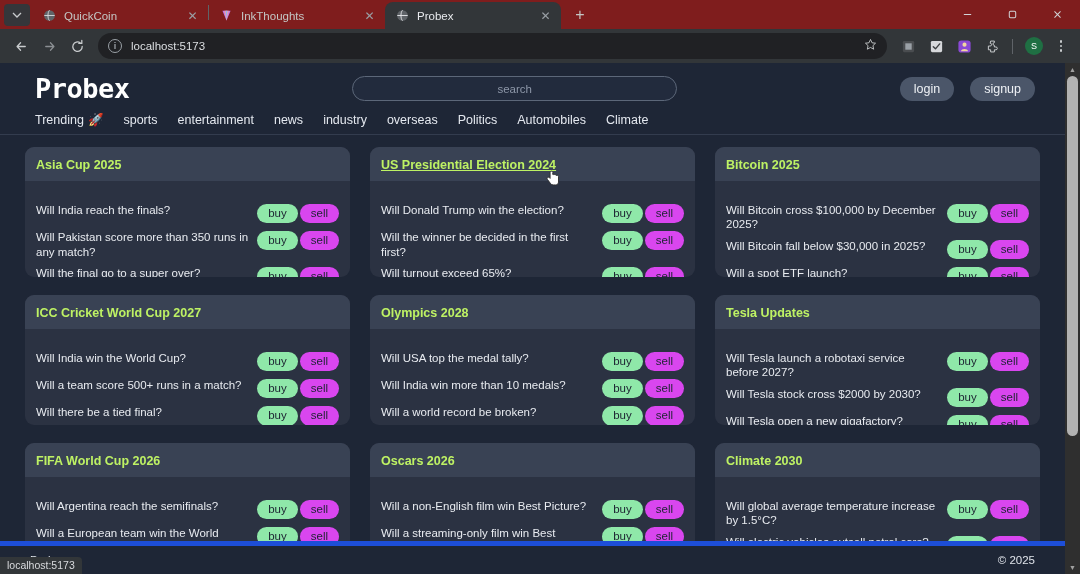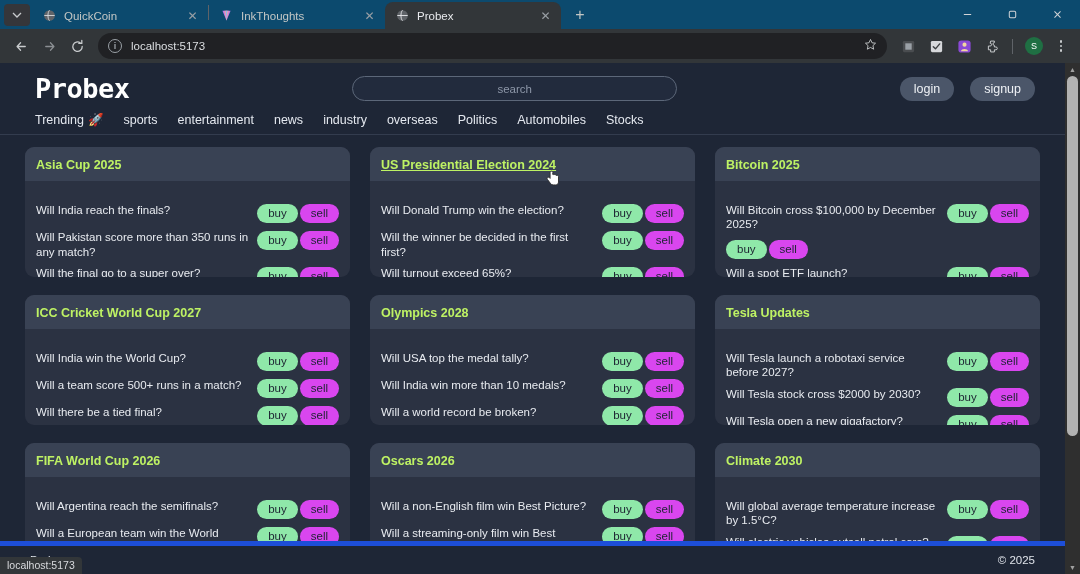--- a/index.html
+++ b/index.html
@@ -7,21 +7,21 @@
     width: 1080px; height: 574px;
     overflow: hidden;
     font-family: "Liberation Sans", sans-serif;
     background: #202124;
   }
 
   
   .browser { width: 1080px; height: 574px; position: relative; display: flex; flex-direction: column; }
 
   .tabstrip {
-    height: 29px; background: #0c4a6e; display: flex; align-items: flex-end;
+    height: 29px; background: #7f1d1d; display: flex; align-items: flex-end;
     padding-left: 2px; position: relative; flex: none;
   }
   .tab-list-btn {
     width: 26px; height: 22px; margin: 0 2px 3px 2px; border-radius: 4px;
     background: #35363a; display: flex; align-items: center; justify-content: center;
     color: #c8cacd; font-size: 9px;
   }
   .tab {
     height: 27px; width: 176px; display: flex; align-items: center;
     padding: 0 8px 0 10px; border-radius: 8px 8px 0 0; position: relative;
@@ -309,21 +309,21 @@
           <span>Trending</span>
           <span>🚀</span>
         </span>
         <span class="nav-item">sports</span>
         <span class="nav-item">entertainment</span>
         <span class="nav-item">news</span>
         <span class="nav-item">industry</span>
         <span class="nav-item">overseas</span>
         <span class="nav-item">Politics</span>
         <span class="nav-item">Automobiles</span>
-        <span class="nav-item">Stocks</span>
+        <span class="nav-item">Climate</span>
       </div>
 
       <div class="content">
         <div class="grid" id="card-grid">
             <div class="card">
               <div class="card-header"><span class="card-title">Asia Cup 2025</span></div>
               <div class="card-body">
                 <div class="qrow">
                   <div class="qtext">Will India reach the finals?</div>
                   <div class="qbtns">
@@ -377,20 +377,21 @@
               <div class="card-header"><span class="card-title">Bitcoin 2025</span></div>
               <div class="card-body">
                 <div class="qrow">
                   <div class="qtext">Will Bitcoin cross $100,000 by December 2025?</div>
                   <div class="qbtns">
                     <button class="pill buy">buy</button>
                     <button class="pill sell">sell</button>
                   </div>
                 </div>
                 <div class="qrow">
+                  <div class="qtext">Will Bitcoin fall below $30,000 in 2025?</div>
                   <div class="qbtns">
                     <button class="pill buy">buy</button>
                     <button class="pill sell">sell</button>
                   </div>
                 </div>
                 <div class="qrow">
                   <div class="qtext">Will a spot ETF launch?</div>
                   <div class="qbtns">
                     <button class="pill buy">buy</button>
                     <button class="pill sell">sell</button>

